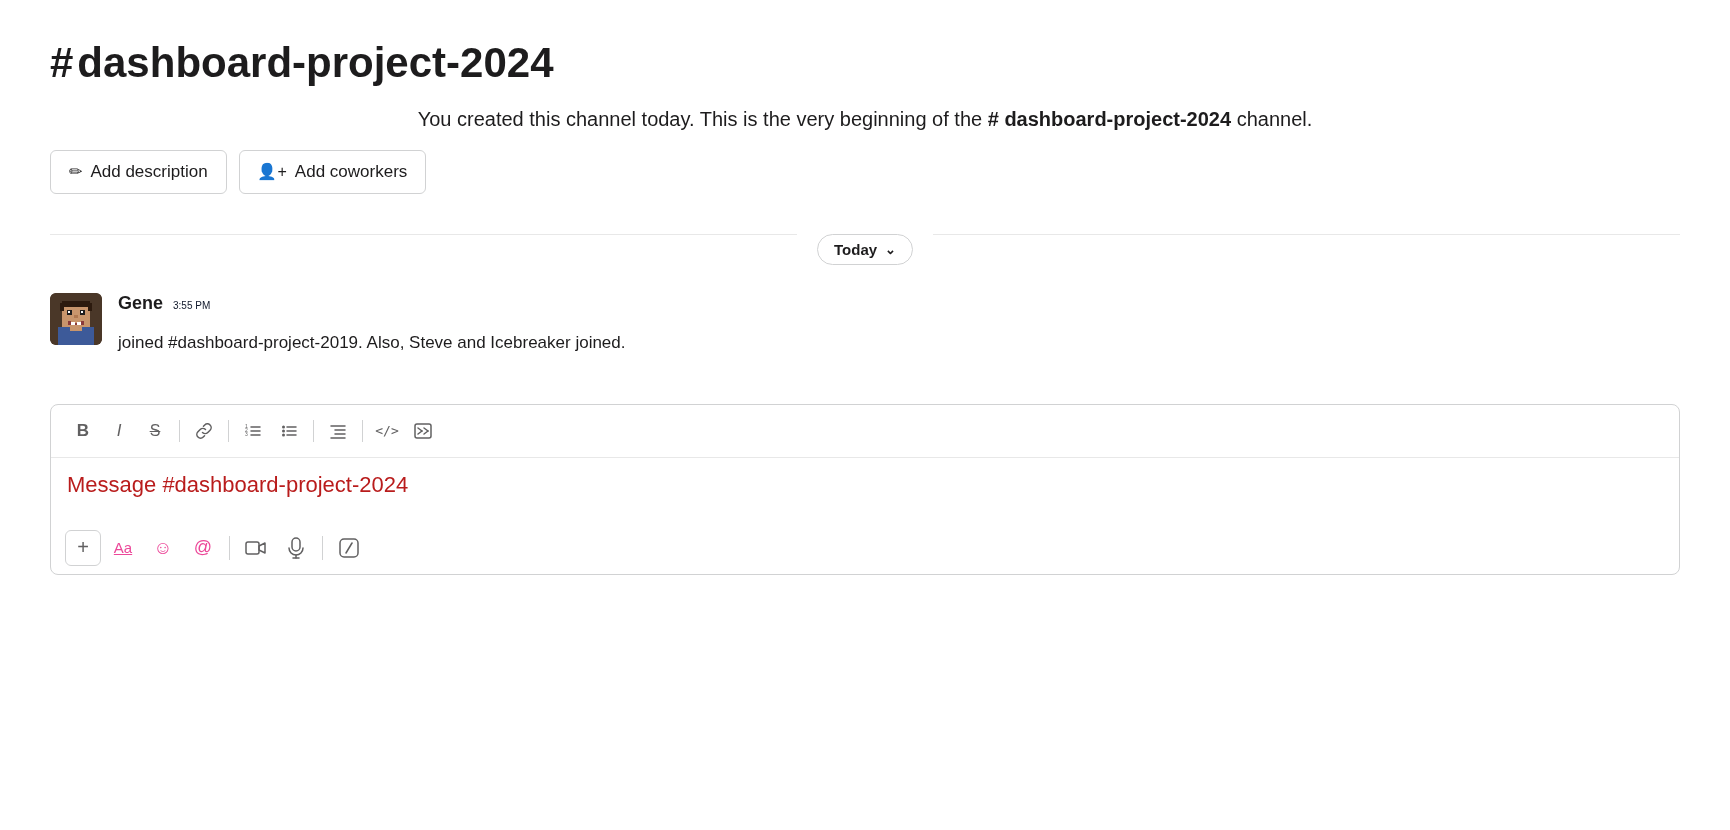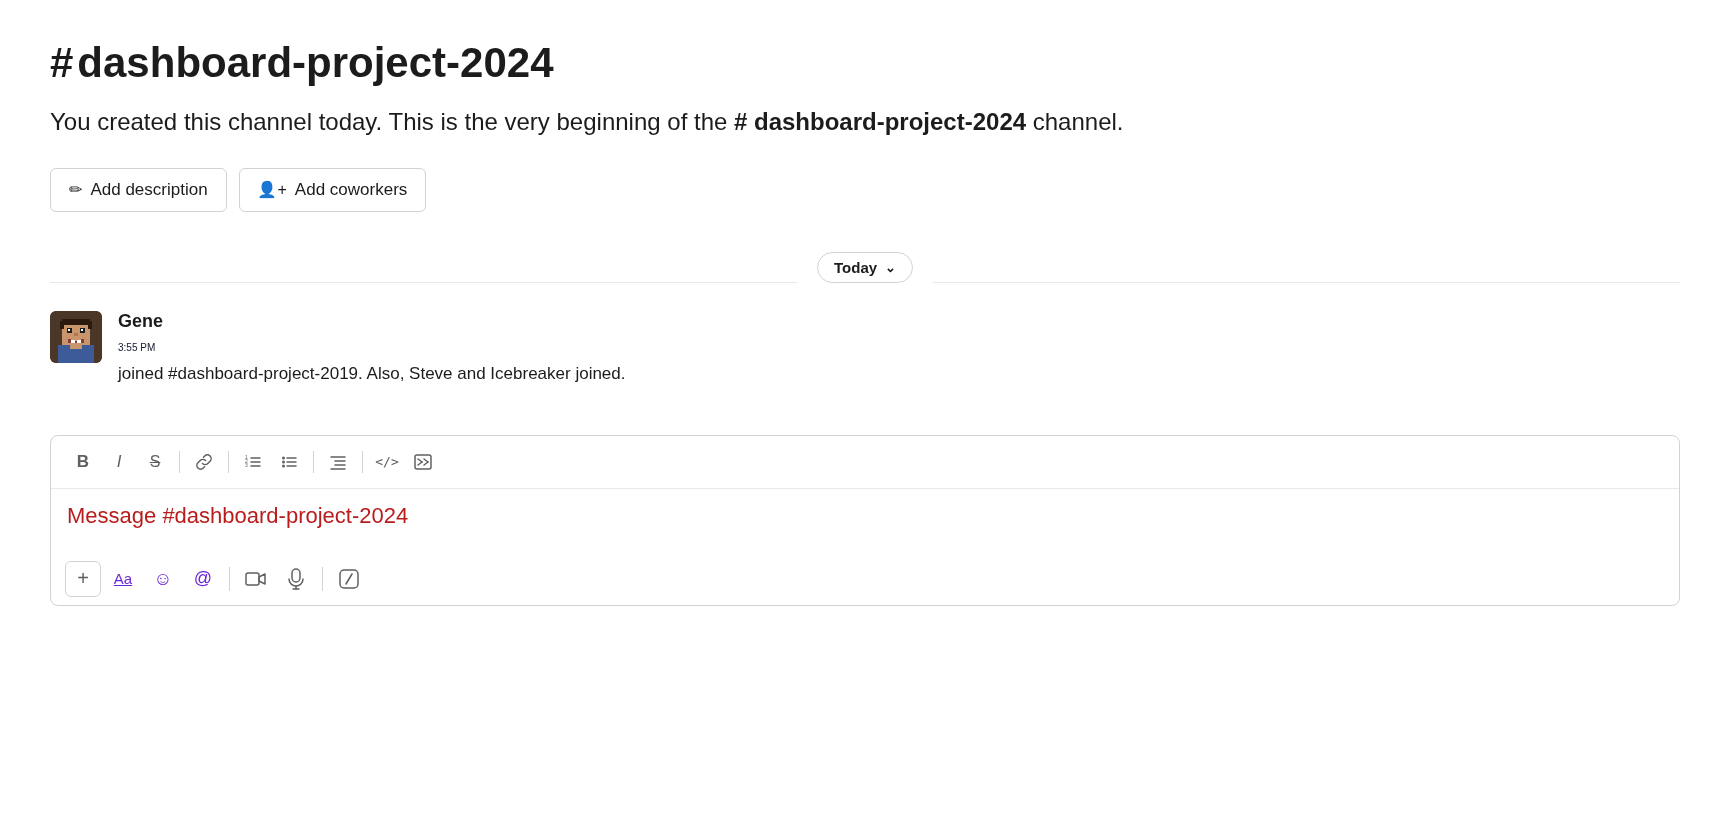--- a/index.html
+++ b/index.html
@@ -37,24 +37,25 @@
     }
 
     .channel-name {
       font-size: 42px;
       font-weight: 700;
       color: #1d1c1d;
       line-height: 1.1;
     }
 
     .channel-description {
-      font-size: 24px;
-      color: #1d1c1d;
-      margin-bottom: 28px;
+      font-size: 20px;
+      color: #1d1c1d;
+      margin-bottom: 16px;
       line-height: 1.5;
+      text-align: center;
     }
 
     .channel-description strong {
       font-weight: 700;
     }
 
     .action-buttons {
       display: flex;
       gap: 12px;
       margin-bottom: 40px;
@@ -70,21 +71,21 @@
       background: #ffffff;
       font-size: 17px;
       font-weight: 400;
       color: #1d1c1d;
       cursor: pointer;
       line-height: 1.3;
     }
 
     .divider-row {
       display: flex;
-      align-items: flex-end;
+      align-items: flex-start;
       margin-bottom: 28px;
       position: relative;
     }
 
     .divider-line {
       flex: 1;
       height: 1px;
       background: #e8e8e8;
     }
 
@@ -127,22 +128,21 @@
     }
 
     .message-content {
       flex: 1;
     }
 
     .message-header {
       display: flex;
       align-items: baseline;
       gap: 10px;
-      margin-bottom: 8px;
-      flex-direction: column;
+      margin-bottom: 16px;
     }
 
     .message-author {
       font-size: 18px;
       font-weight: 700;
       color: #1d1c1d;
     }
 
     .message-time {
       font-size: 10px;
@@ -222,21 +222,21 @@
     .bottom-btn {
       width: 36px;
       height: 36px;
       display: flex;
       align-items: center;
       justify-content: center;
       border: none;
       background: none;
       cursor: pointer;
       font-size: 17px;
-      color: #6d28d9;
+      color: #ec4899;
       border-radius: 6px;
     }
 
     .bottom-btn.plus-btn {
       border: 1.5px solid #d1d2d3;
       font-size: 20px;
       color: #616061;
     }
 
     .bottom-divider {

